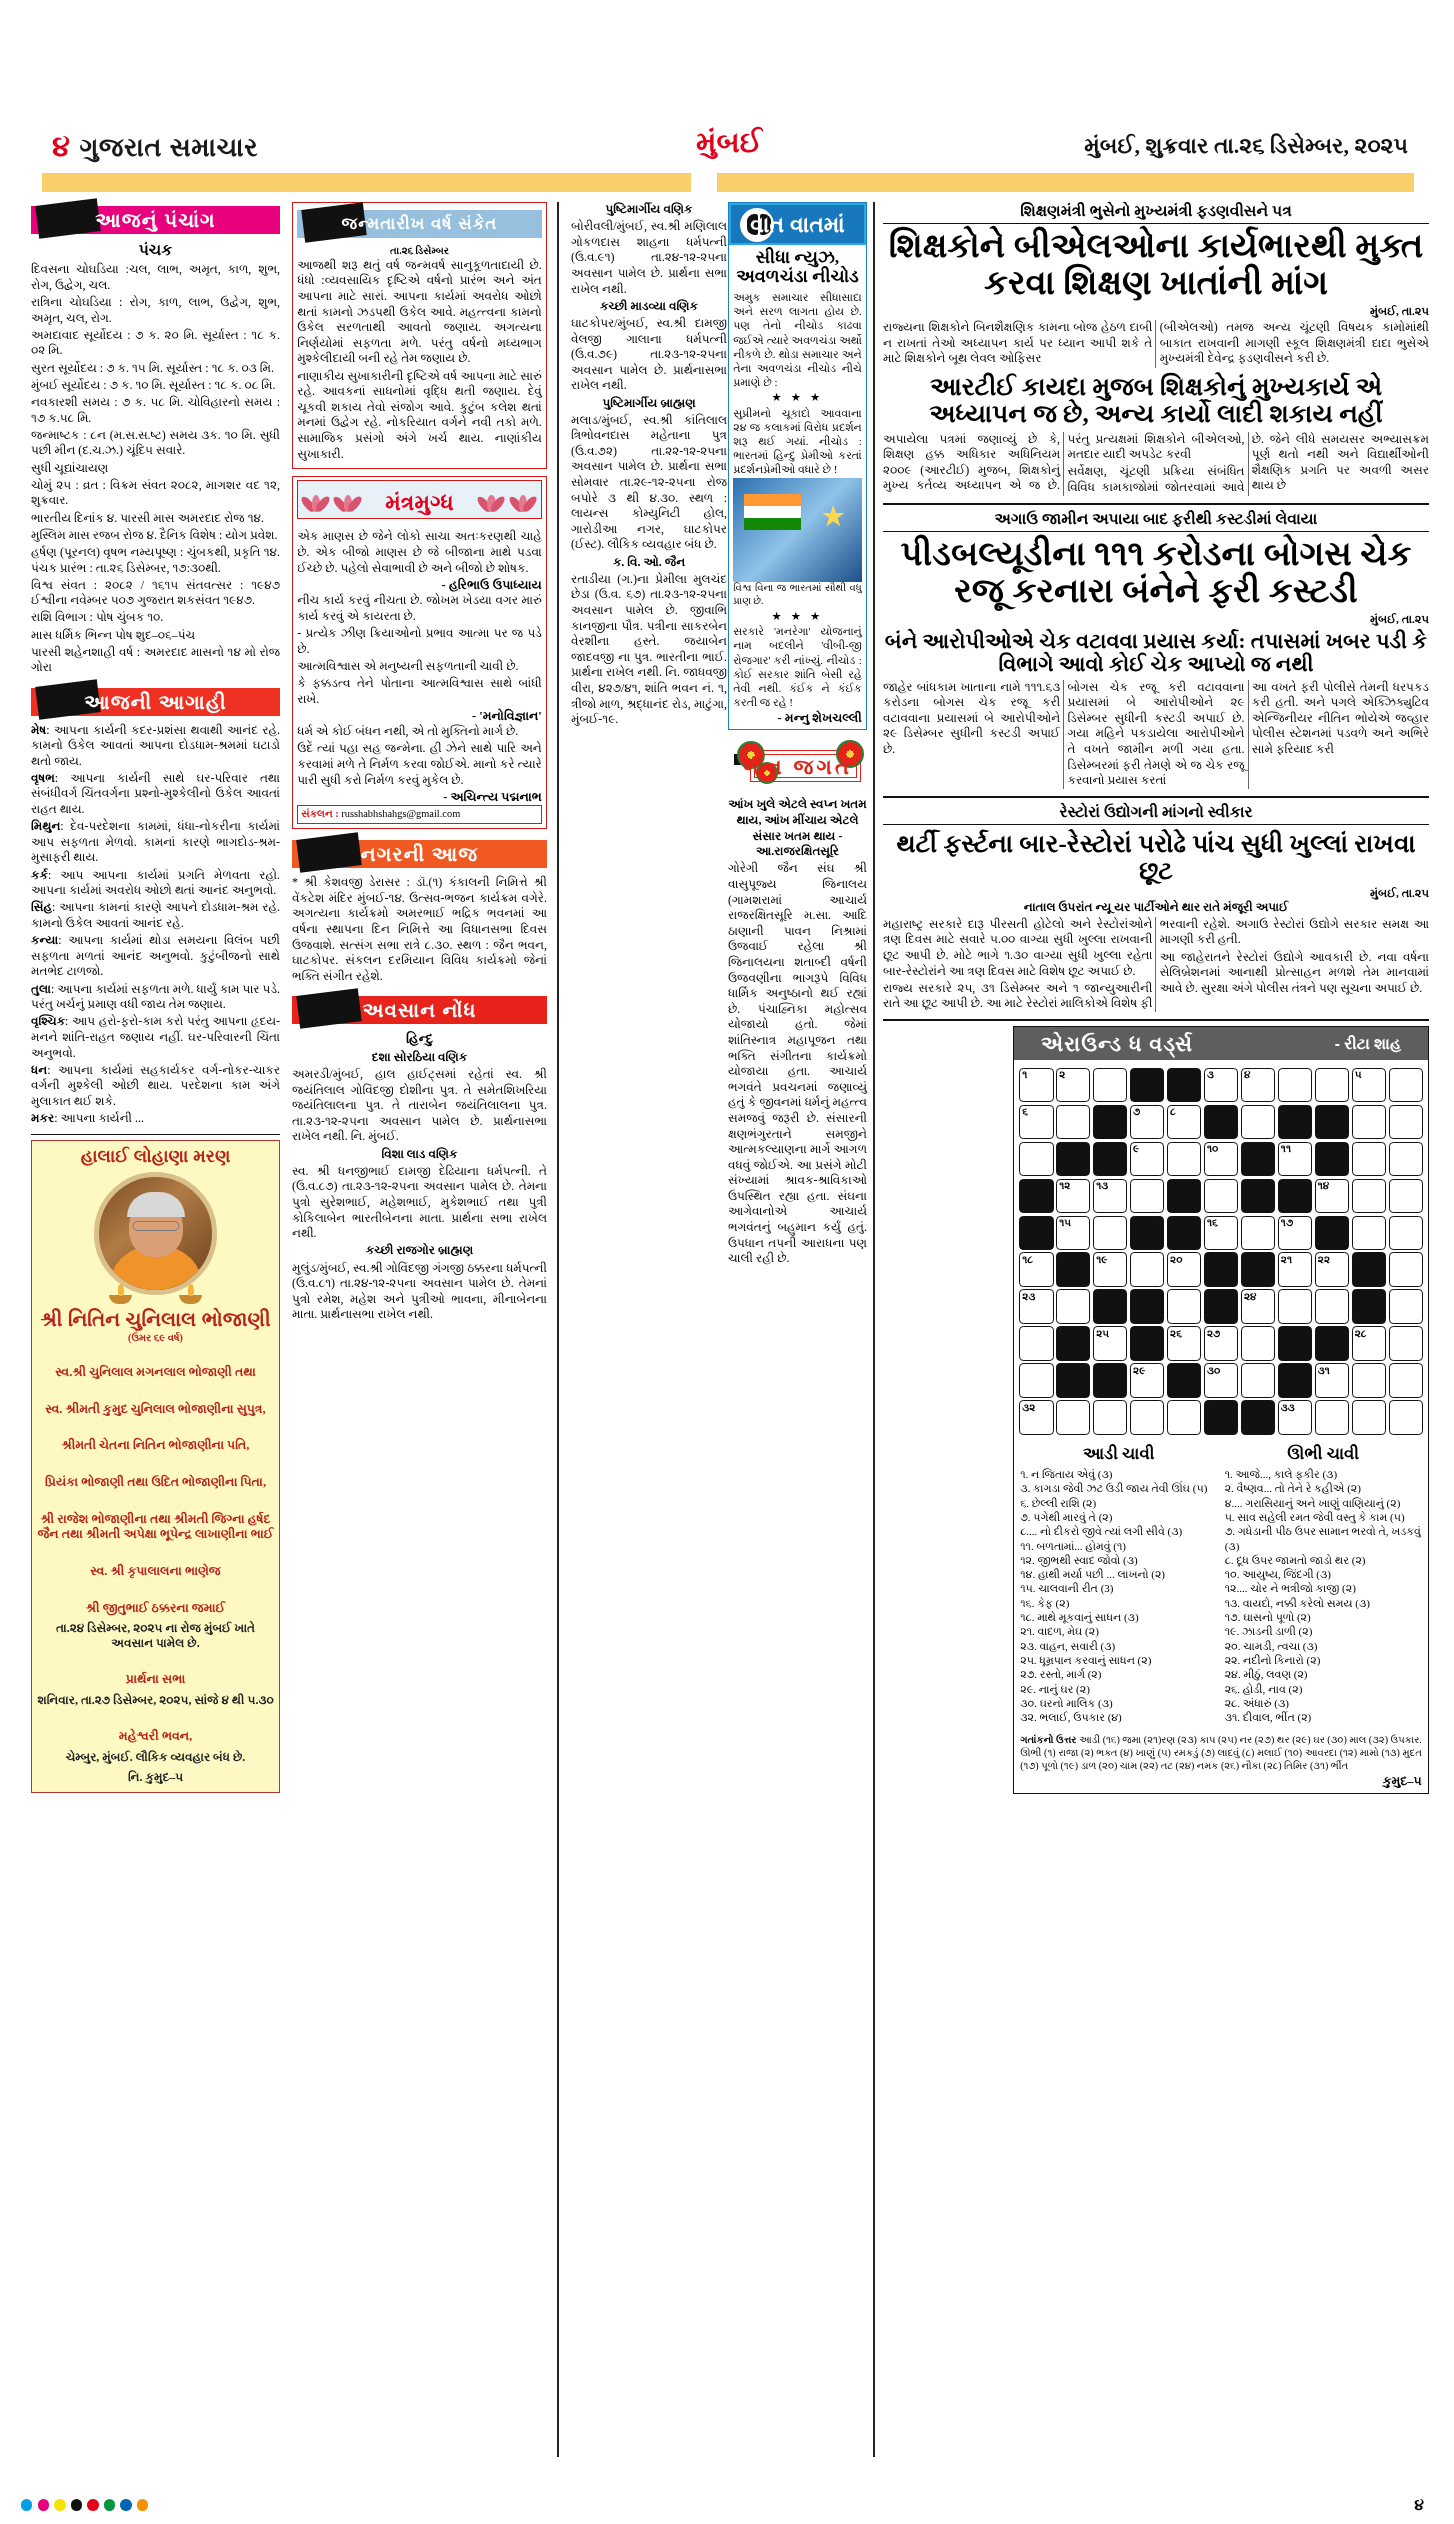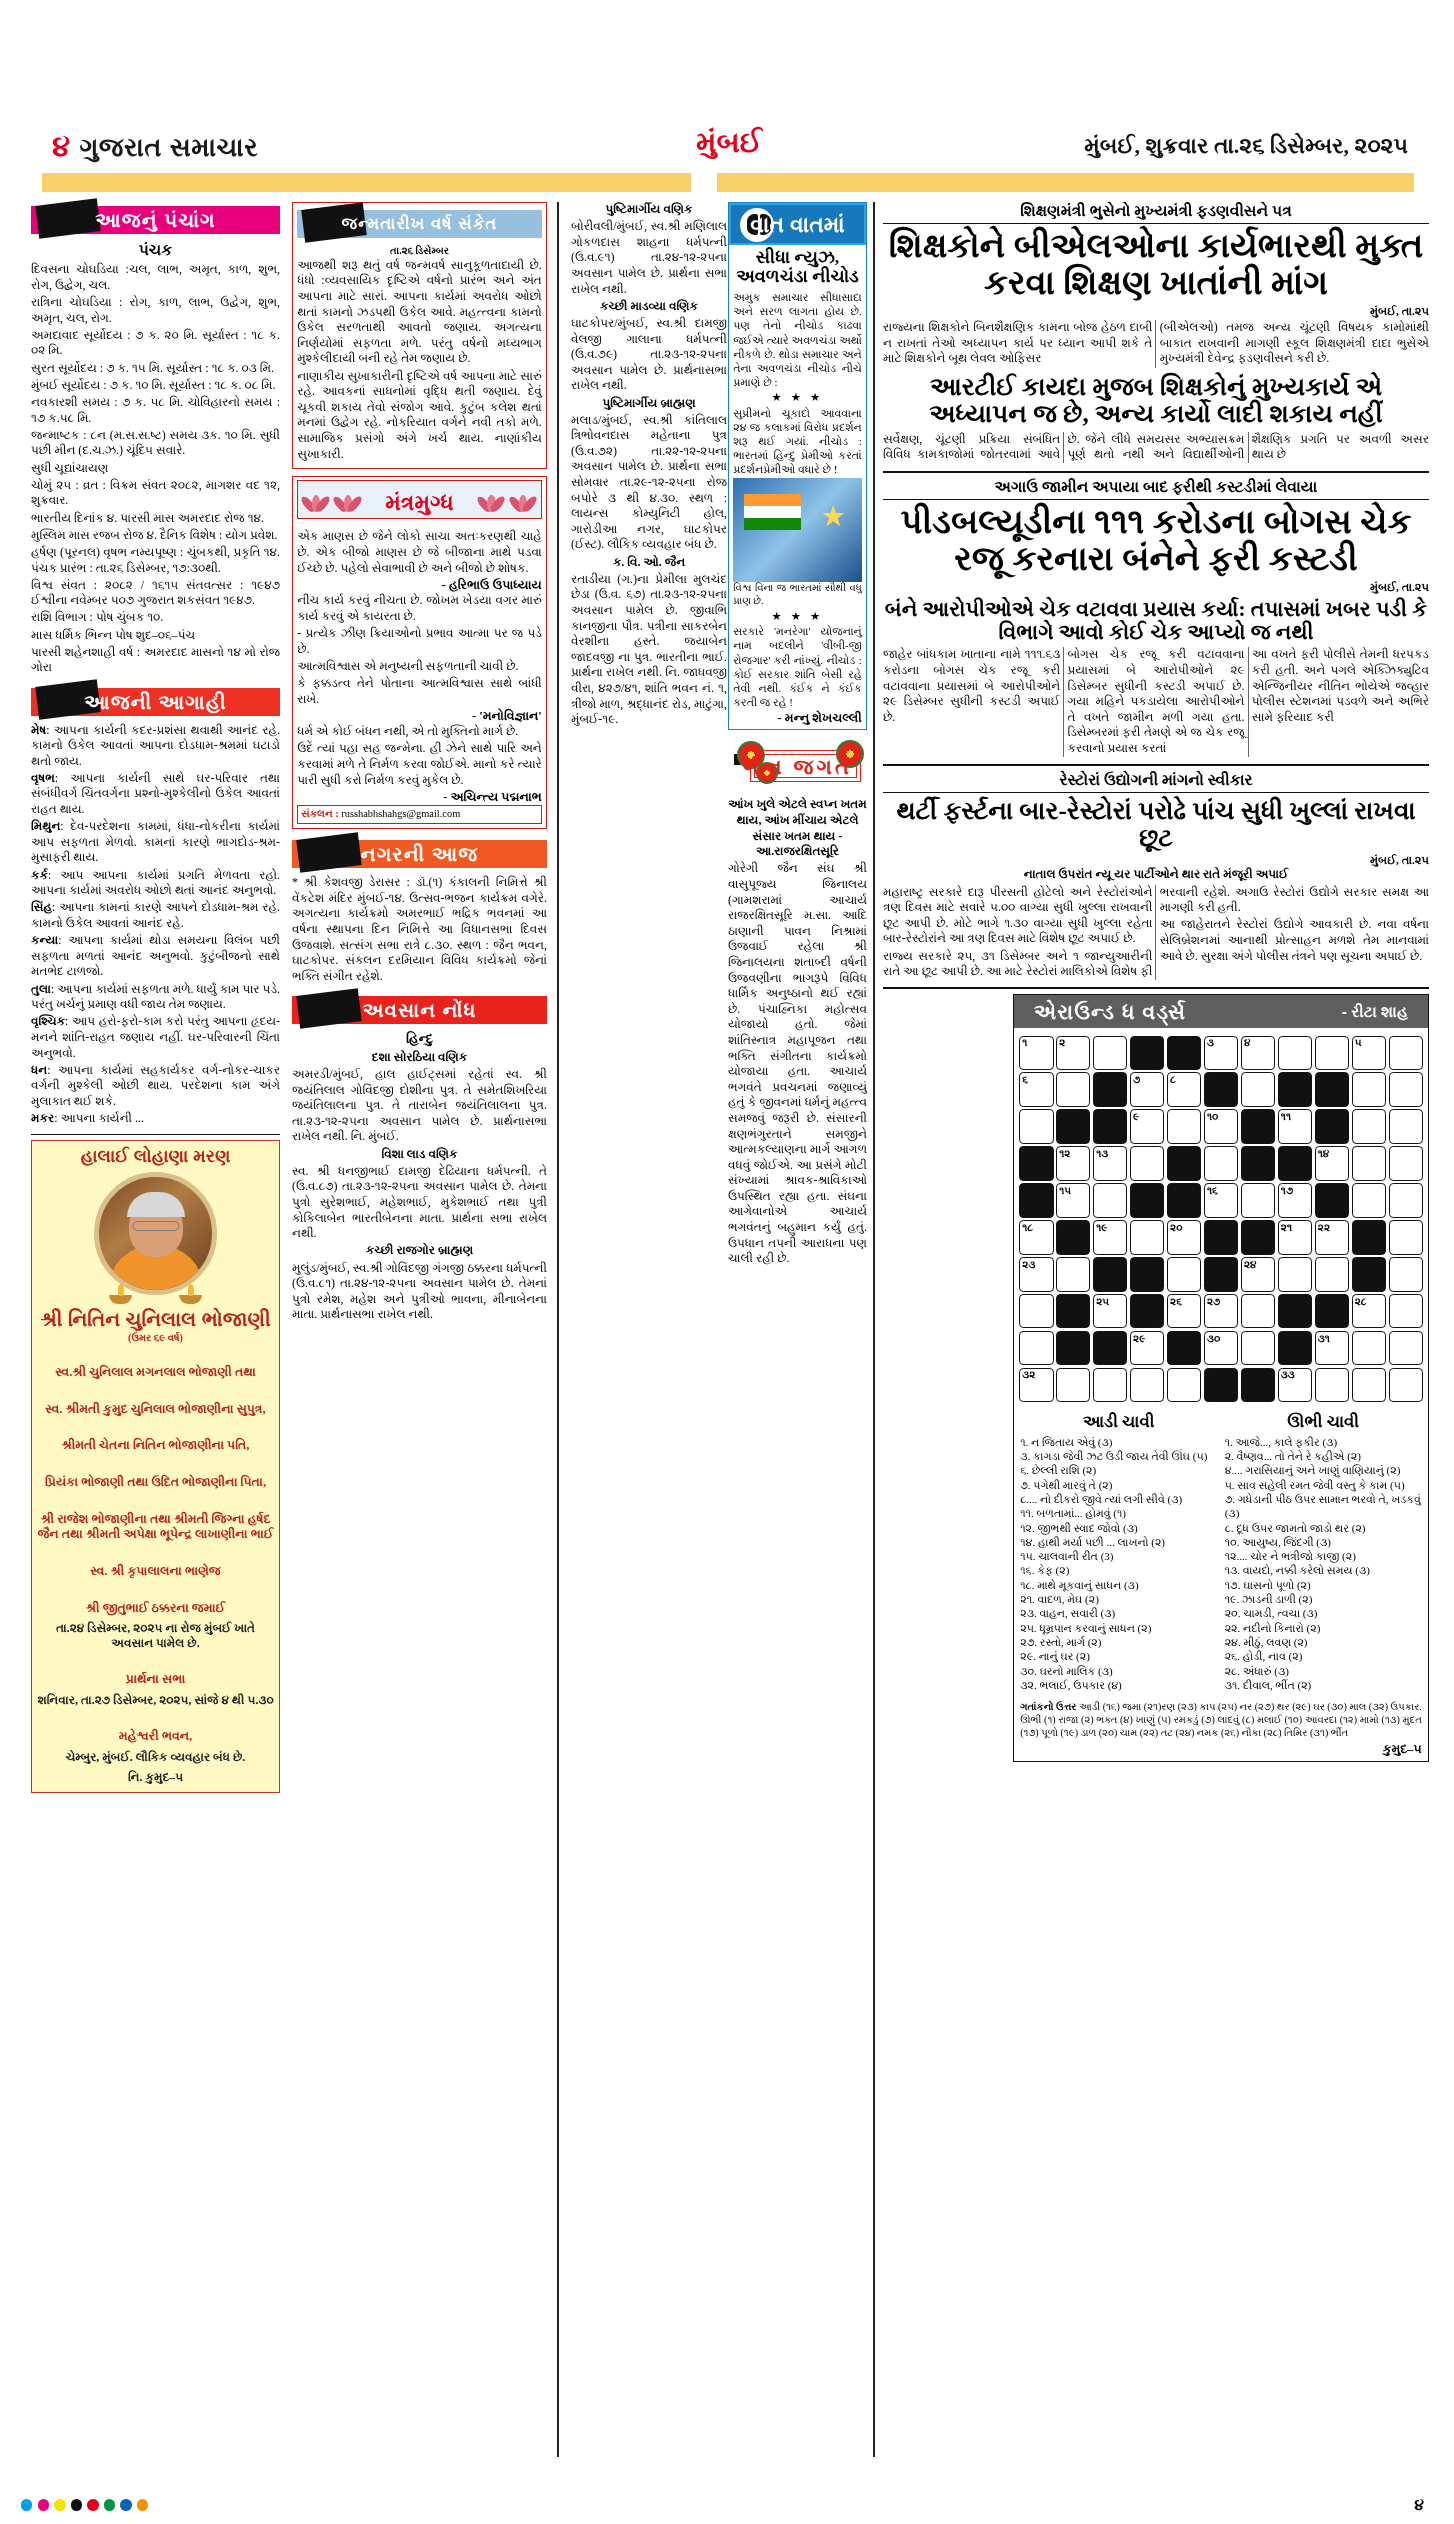--- a/index.html
+++ b/index.html
@@ -116,21 +116,21 @@
                      background: #c8892f; position: relative; }
   .memo .diya span::before { content: ""; position: absolute; left: 50%; top: -10.4px; transform: translateX(-50%);
                      width: 6.2px; height: 11.4px; border-radius: 50% 50% 40% 40%; background: #f5b63c; }
   .memo .name { color: #b7241c; font-weight: 700; font-size: 20px; line-height: 1.15; margin-bottom: 1px; font-family: "Liberation Sans", sans-serif; }
   .memo .age { font-size: 10px; font-weight: 700; color: #b7241c; }
   .memo .rel { color: #b7241c; font-weight: 700; font-size: 12.5px; line-height: 1.25; margin-top: 21px; }
   .memo .blk { color: #222; font-weight: 700; font-size: 12px; line-height: 1.25; margin-top: 5.2px; }
 
   
   .cw-head { background: #5e5e5e; color: #fff; height: 33px; display: flex; align-items: center;
-             justify-content: space-between; padding: 0 20px; }
+             justify-content: space-between; padding: 0 27px; }
   .cw-head .t { font-size: 21px; font-weight: 700; letter-spacing: 1px; font-family: "Liberation Sans", sans-serif; }
   .cw-head .a { font-size: 15.6px; font-weight: 700; font-family: "Liberation Sans", sans-serif; }
   .cw-grid { display: grid; grid-template-columns: repeat(11, 1fr); gap: 2.6px; padding: 7.3px 5.2px; }
   .cw-cell { position: relative; aspect-ratio: 1/1; border: 1px solid #111; border-radius: 4.2px; background: #fff; }
   .cw-cell.blk { background: #111; border-color: #111; }
   .cw-cell span { position: absolute; left: 2.1px; top: 0.5px; font-size: 10.4px; font-weight: 700; }
   .cw-clues { display: grid; grid-template-columns: 1fr 1fr; gap: 7.3px; padding: 2.1px 6.2px 5.2px; }
   .cw-clues h4 { text-align: center; font-size: 16.6px; font-weight: 700; margin-bottom: 3.1px; }
   .cw-clues li { list-style: none; font-size: 11px; line-height: 1.3; }
   .cw-ans { font-size: 10px; line-height: 1.3; padding: 3.1px 6.2px 0; text-align: justify; }
@@ -396,20 +396,21 @@
       <div class="sec">
         <div class="kicker">શિક્ષણમંત્રી ભુસેનો મુખ્યમંત્રી ફડણવીસને પત્ર</div>
         <div class="lead-head h1">શિક્ષકોને બીએલઓના કાર્યભારથી મુક્ત કરવા શિક્ષણ ખાતાંની માંગ</div>
         <div class="dline" style="margin-top:3.1px;">મુંબઈ, તા.૨૫</div>
         <div class="cols2" style="margin-top:2.1px;">
           <div class="p">રાજ્યના શિક્ષકોને બિનશૈક્ષણિક કામના બોજ હેઠળ દાબી ન રાખતાં તેઓ અધ્યાપન કાર્ય પર ધ્યાન આપી શકે તે માટે શિક્ષકોને બૂથ લેવલ ઓફિસર</div>
           <div class="p">(બીએલઓ) તમજ અન્ય ચૂંટણી વિષયક કામોમાંથી બાકાત રાખવાની માગણી સ્કૂલ શિક્ષણમંત્રી દાદા ભુસેએ મુખ્યમંત્રી દેવેન્દ્ર ફડણવીસને કરી છે.</div>
         </div>
         <div class="lead-head h2" style="margin:5.2px 0 4.2px;">આરટીઈ કાયદા મુજબ શિક્ષકોનું મુખ્યકાર્ય એ અધ્યાપન જ છે, અન્ય કાર્યો લાદી શકાય નહીં</div>
         <div class="cols3">
+          <div class="p">અપાયેલા પત્રમાં જણાવ્યું છે કે, શિક્ષણ હક્ક અધિકાર અધિનિયમ ૨૦૦૯ (આરટીઈ) મુજબ, શિક્ષકોનું મુખ્ય કર્તવ્ય અધ્યાપન એ જ છે. પરંતુ પ્રત્યક્ષમાં શિક્ષકોને બીએલઓ, મતદાર યાદી અપડેટ કરવી</div>
           <div class="p">સર્વેક્ષણ, ચૂંટણી પ્રક્રિયા સંબંધિત વિવિધ કામકાજોમાં જોતરવામાં આવે છે. જેને લીધે સમયસર અભ્યાસક્રમ પૂર્ણ થતો નથી અને વિદ્યાર્થીઓની શૈક્ષણિક પ્રગતિ પર અવળી અસર થાય છે</div>
         </div>
       </div>
 
       <div class="hrthick"></div>
 
       <div class="sec">
         <div class="kicker">અગાઉ જામીન અપાયા બાદ ફરીથી કસ્ટડીમાં લેવાયા</div>
         <div class="lead-head h1">પીડબલ્યૂડીના ૧૧૧ કરોડના બોગસ ચેક રજૂ કરનારા બંનેને ફરી કસ્ટડી</div>
         <div class="dline" style="margin-top:3.1px;">મુંબઈ, તા.૨૫</div>

